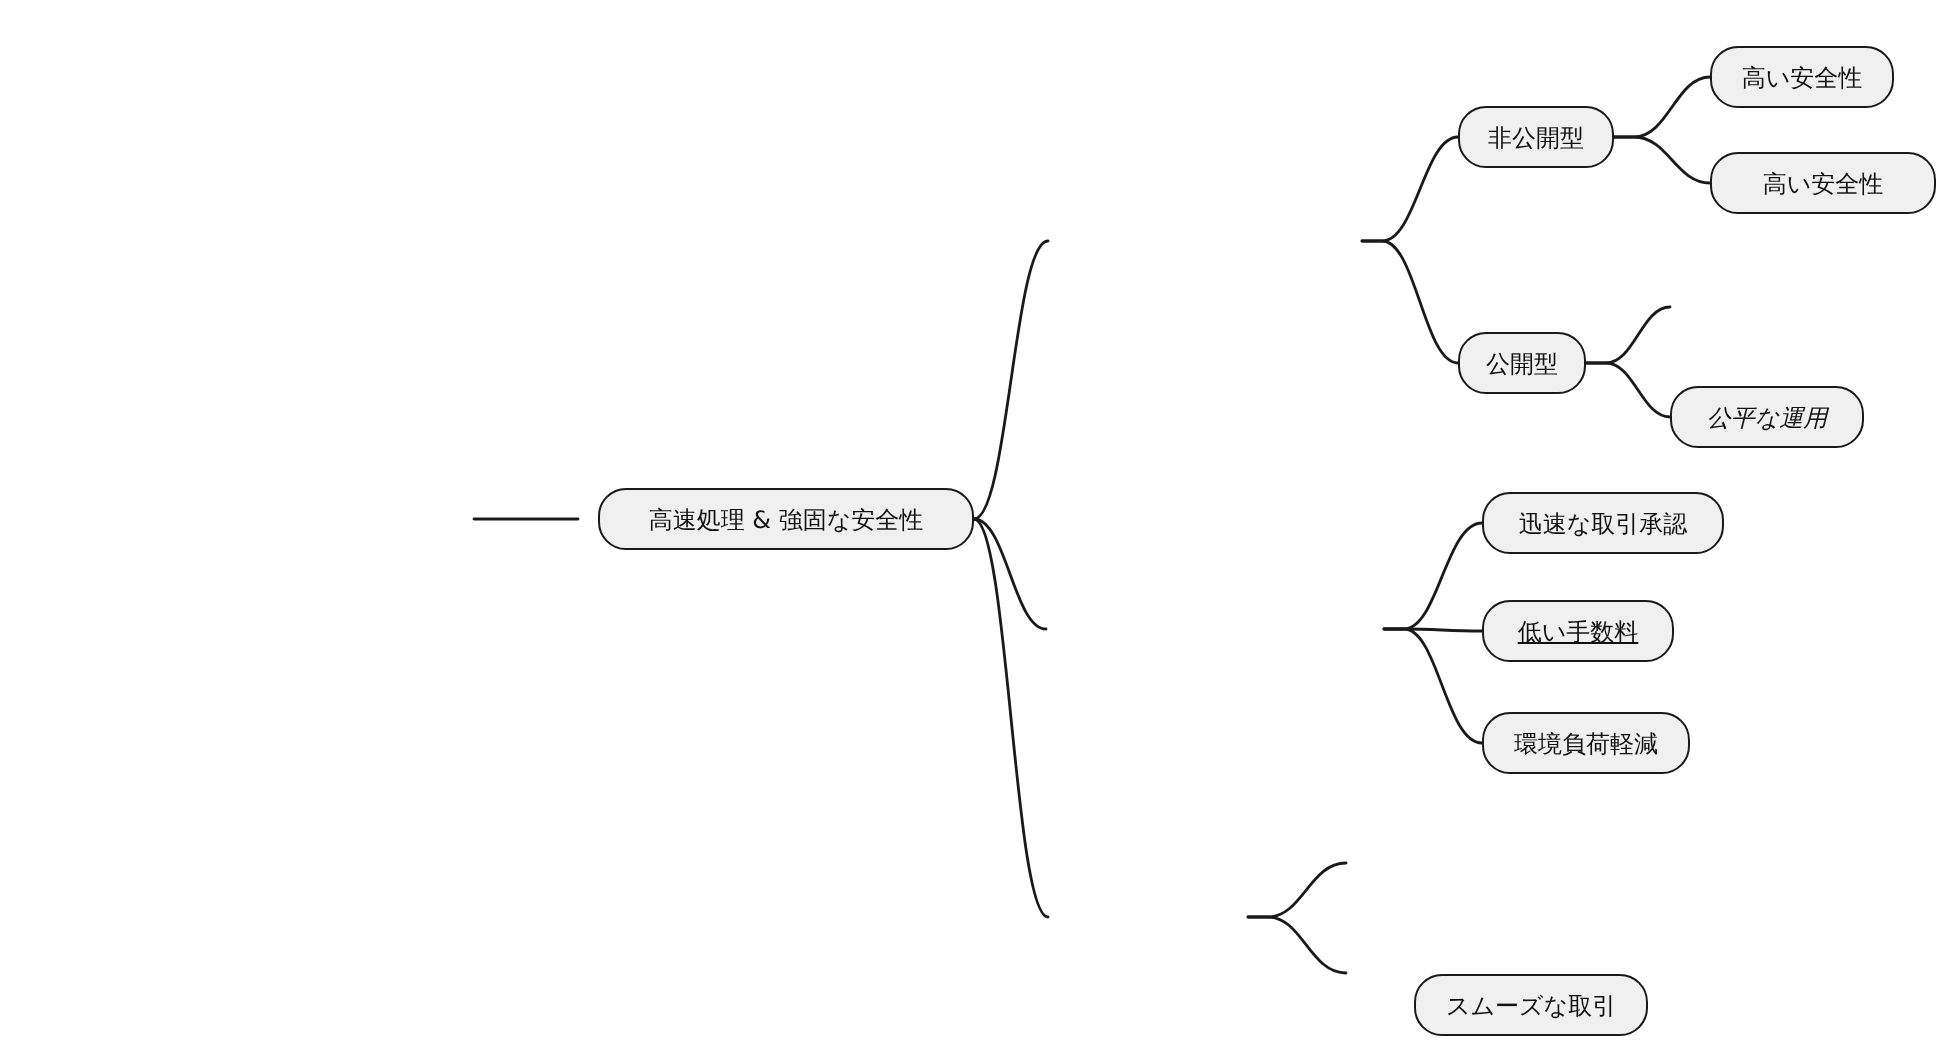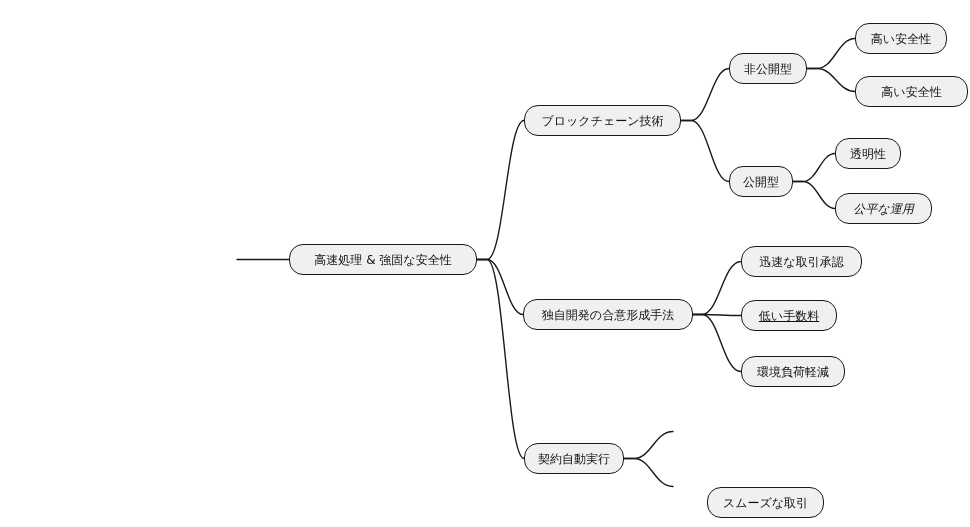--- a/index.html
+++ b/index.html
@@ -63,42 +63,38 @@
     <path d="M793,181.5 L803,181.5 C817,181.5 821,153.5 835,153.5"></path>
     <path d="M793,181.5 L803,181.5 C817,181.5 821,208.5 835,208.5"></path>
     <path d="M692,314.5 L702,314.5 C719,314.5 723,261.5 741,261.5"></path>
     <path d="M692,314.5 L702,314.5 C719,314.5 723,315.5 741,315.5"></path>
     <path d="M692,314.5 L702,314.5 C719,314.5 723,371.5 741,371.5"></path>
     <path d="M624,458.5 L634,458.5 C651,458.5 655,431.5 673,431.5"></path>
     <path d="M624,458.5 L634,458.5 C651,458.5 655,486.5 673,486.5"></path>
   </svg>
 
 
-  <div class="node" style="left:289px;top:244px;width:188px;">高速処理 &amp; 強固な安全性</div>
+  <div class="node" style="left:299px;top:244px;width:188px;">高速処理 &amp; 強固な安全性</div>
 
-  <div class="node" style="left:524px;top:105px;width:157px;">ブロックチェーン技術</div>
 
   <div class="node" style="left:729px;top:53px;width:78px;">非公開型</div>
 
   <div class="node" style="left:855px;top:23px;width:92px;">高い安全性</div>
 
   <div class="node" style="left:855px;top:76px;width:113px;">高い安全性</div>
 
   <div class="node" style="left:729px;top:166px;width:64px;">公開型</div>
 
-  <div class="node" style="left:835px;top:138px;width:66px;">透明性</div>
 
   <div class="node" style="left:835px;top:193px;width:97px;font-style:italic;">公平な運用</div>
 
-  <div class="node" style="left:523px;top:299px;width:170px;">独自開発の合意形成手法</div>
 
   <div class="node" style="left:741px;top:246px;width:121px;">迅速な取引承認</div>
 
   <div class="node" style="left:741px;top:300px;width:96px;text-decoration:underline;">低い手数料</div>
 
   <div class="node" style="left:741px;top:356px;width:104px;">環境負荷軽減</div>
 
-  <div class="node" style="left:524px;top:443px;width:100px;">契約自動実行</div>
 
 
   <div class="node" style="left:673px;top:487px;width:117px;margin-left:34px;">スムーズな取引</div>
 
 </div>
 
 </body></html>

